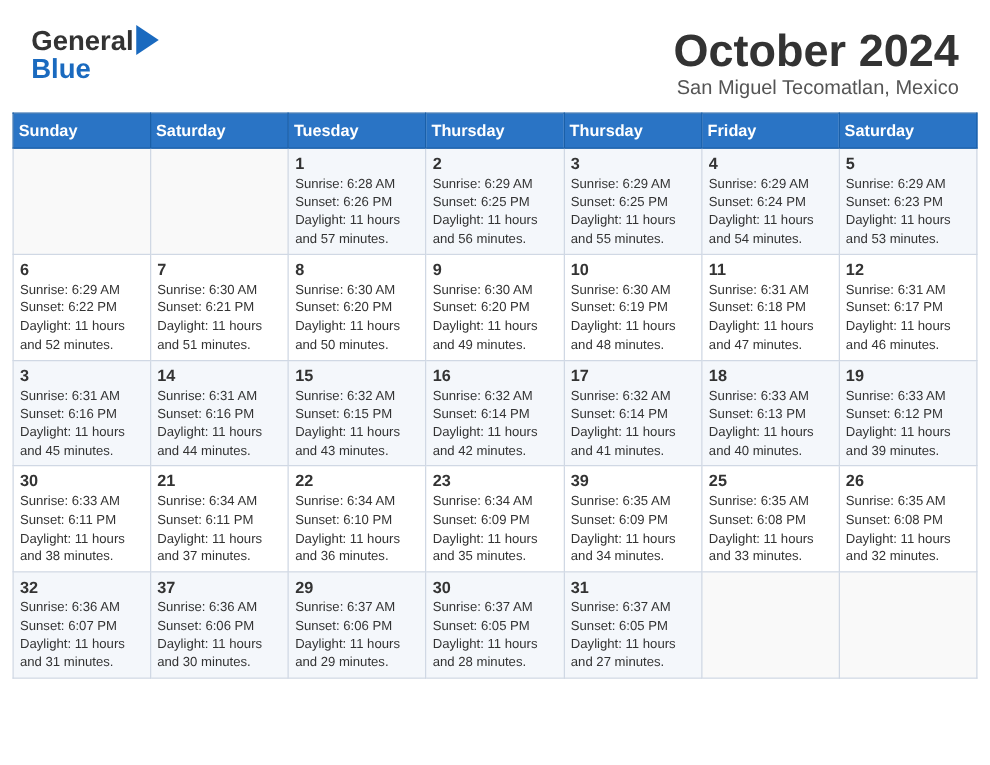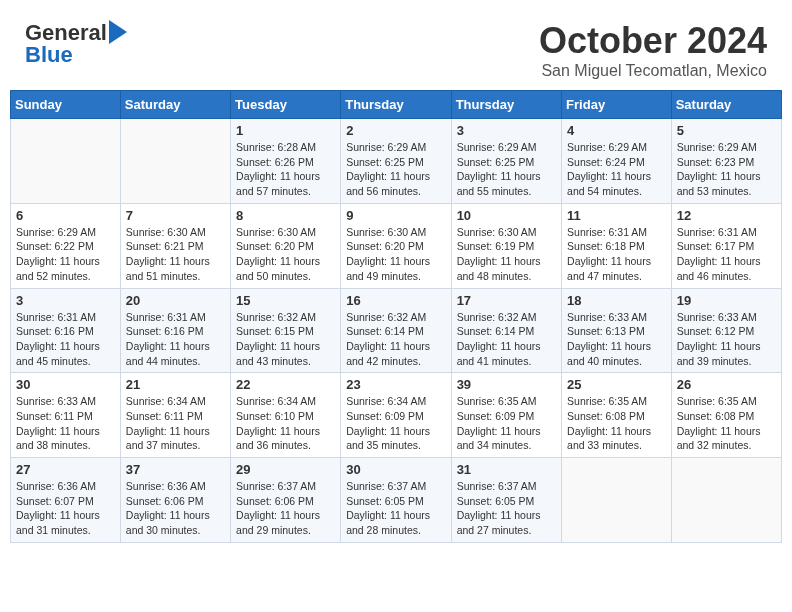--- a/index.html
+++ b/index.html
@@ -201,21 +201,21 @@
         </td>
       </tr>
       <tr>
         <td>
           <span class="day-num">3</span>
           <div class="day-info" style="white-space: pre-line;">Sunrise: 6:31 AM
 Sunset: 6:16 PM
 Daylight: 11 hours and 45 minutes.</div>
         </td>
         <td>
-          <span class="day-num">20</span>
+          <span class="day-num">14</span>
           <div class="day-info" style="white-space: pre-line;">Sunrise: 6:31 AM
 Sunset: 6:16 PM
 Daylight: 11 hours and 44 minutes.</div>
         </td>
         <td>
           <span class="day-num">15</span>
           <div class="day-info" style="white-space: pre-line;">Sunrise: 6:32 AM
 Sunset: 6:15 PM
 Daylight: 11 hours and 43 minutes.</div>
         </td>
@@ -283,21 +283,21 @@
         </td>
         <td>
           <span class="day-num">26</span>
           <div class="day-info" style="white-space: pre-line;">Sunrise: 6:35 AM
 Sunset: 6:08 PM
 Daylight: 11 hours and 32 minutes.</div>
         </td>
       </tr>
       <tr>
         <td>
-          <span class="day-num">27</span>
+          <span class="day-num">32</span>
           <div class="day-info" style="white-space: pre-line;">Sunrise: 6:36 AM
 Sunset: 6:07 PM
 Daylight: 11 hours and 31 minutes.</div>
         </td>
         <td>
           <span class="day-num">37</span>
           <div class="day-info" style="white-space: pre-line;">Sunrise: 6:36 AM
 Sunset: 6:06 PM
 Daylight: 11 hours and 30 minutes.</div>
         </td>

